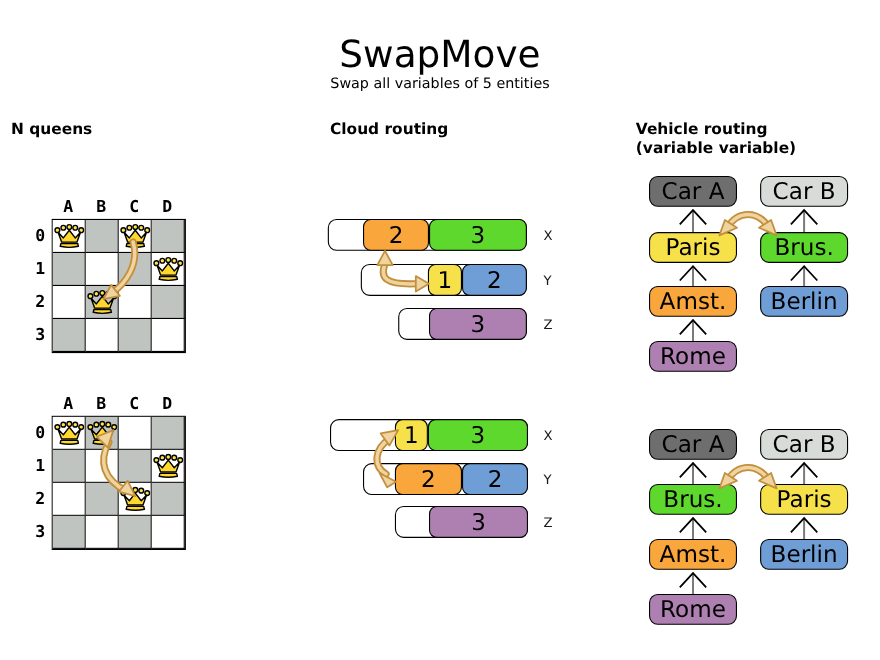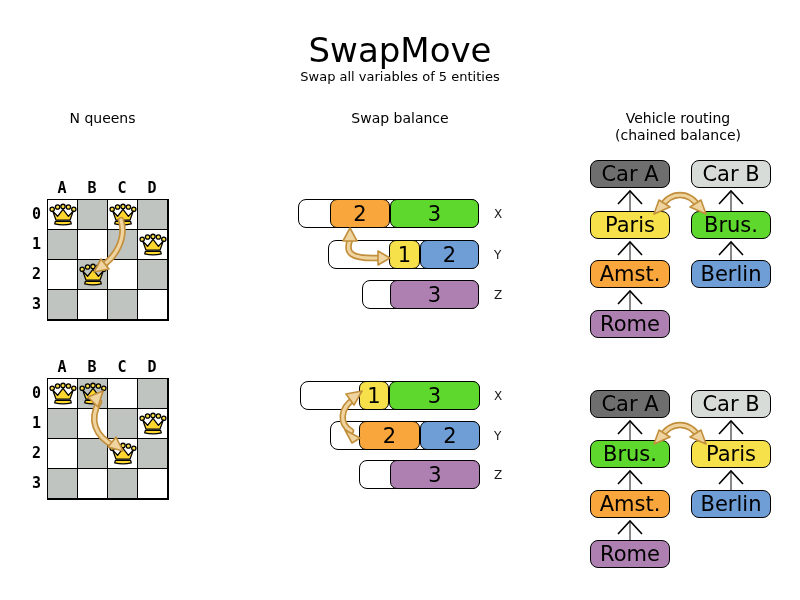--- a/index.html
+++ b/index.html
@@ -3,21 +3,21 @@
 <meta charset="utf-8">
 <style>
   html,body { margin:0; padding:0; }
   body {
     width:800px; height:600px; background:#ffffff; position:relative; overflow:hidden;
     font-family:"DejaVu Sans","Liberation Sans",sans-serif; color:#000;
   }
   .abs { position:absolute; }
   #title { top:30px; left:0; width:800px; text-align:center; font-size:34px; }
   #subtitle { top:69px; left:0; width:800px; text-align:center; font-size:13px; }
-  .col-header { font-size:14px; text-align:center; }
+  .col-header { font-size:14px; text-align:left;font-weight:bold; }
   #hdr-nqueens { top:110px; left:10px; width:185px; }
   #hdr-cloud   { top:110px; left:300px; width:200px; }
   #hdr-vehicle { top:110px; left:578px; width:200px; }
   #hdr-vehicle-2 { top:127px; left:578px; width:200px; }
   .mono { font-family:"DejaVu Sans Mono","Liberation Mono",monospace; font-weight:bold; }
   .board { border:1.5px solid #000; box-sizing:content-box; background:#fff; }
   .cell { position:absolute; width:30px; height:30px; box-sizing:border-box;
           border-right:1px solid #000; border-bottom:1px solid #000;
           display:flex; align-items:center; justify-content:center; }
   .board-col-label { font-size:15px; text-align:center; }
@@ -37,23 +37,23 @@
   .ai { fill:none; stroke:#EFD4A0; stroke-width:3.2; stroke-linecap:round; }
   .ah { fill:#EFD4A0; stroke:#C28F3C; stroke-width:1.6; stroke-linejoin:round; }
 </style>
 </head>
 <body>
 
 <div class="abs" id="title">SwapMove</div>
 <div class="abs" id="subtitle">Swap all variables of 5 entities</div>
 
 <div class="abs col-header" id="hdr-nqueens">N queens</div>
-<div class="abs col-header" id="hdr-cloud">Swap balance</div>
+<div class="abs col-header" id="hdr-cloud">Cloud routing</div>
 <div class="abs col-header" id="hdr-vehicle">Vehicle routing</div>
-<div class="abs col-header" id="hdr-vehicle-2">(chained balance)</div>
+<div class="abs col-header" id="hdr-vehicle-2">(variable variable)</div>
 
 <div id="built">
     <div class="abs board-col-label mono" style="position: absolute; left: 47px; top: 179px; width: 30px; height: 18px;">A</div>
     <div class="abs board-col-label mono" style="position: absolute; left: 77px; top: 179px; width: 30px; height: 18px;">B</div>
     <div class="abs board-col-label mono" style="position: absolute; left: 107px; top: 179px; width: 30px; height: 18px;">C</div>
     <div class="abs board-col-label mono" style="position: absolute; left: 137px; top: 179px; width: 30px; height: 18px;">D</div>
     <div class="abs board-row-label mono" style="position: absolute; left: 23px; top: 205px; width: 18px; height: 18px;">0</div>
     <div class="abs board-row-label mono" style="position: absolute; left: 23px; top: 235px; width: 18px; height: 18px;">1</div>
     <div class="abs board-row-label mono" style="position: absolute; left: 23px; top: 265px; width: 18px; height: 18px;">2</div>
     <div class="abs board-row-label mono" style="position: absolute; left: 23px; top: 295px; width: 18px; height: 18px;">3</div>

